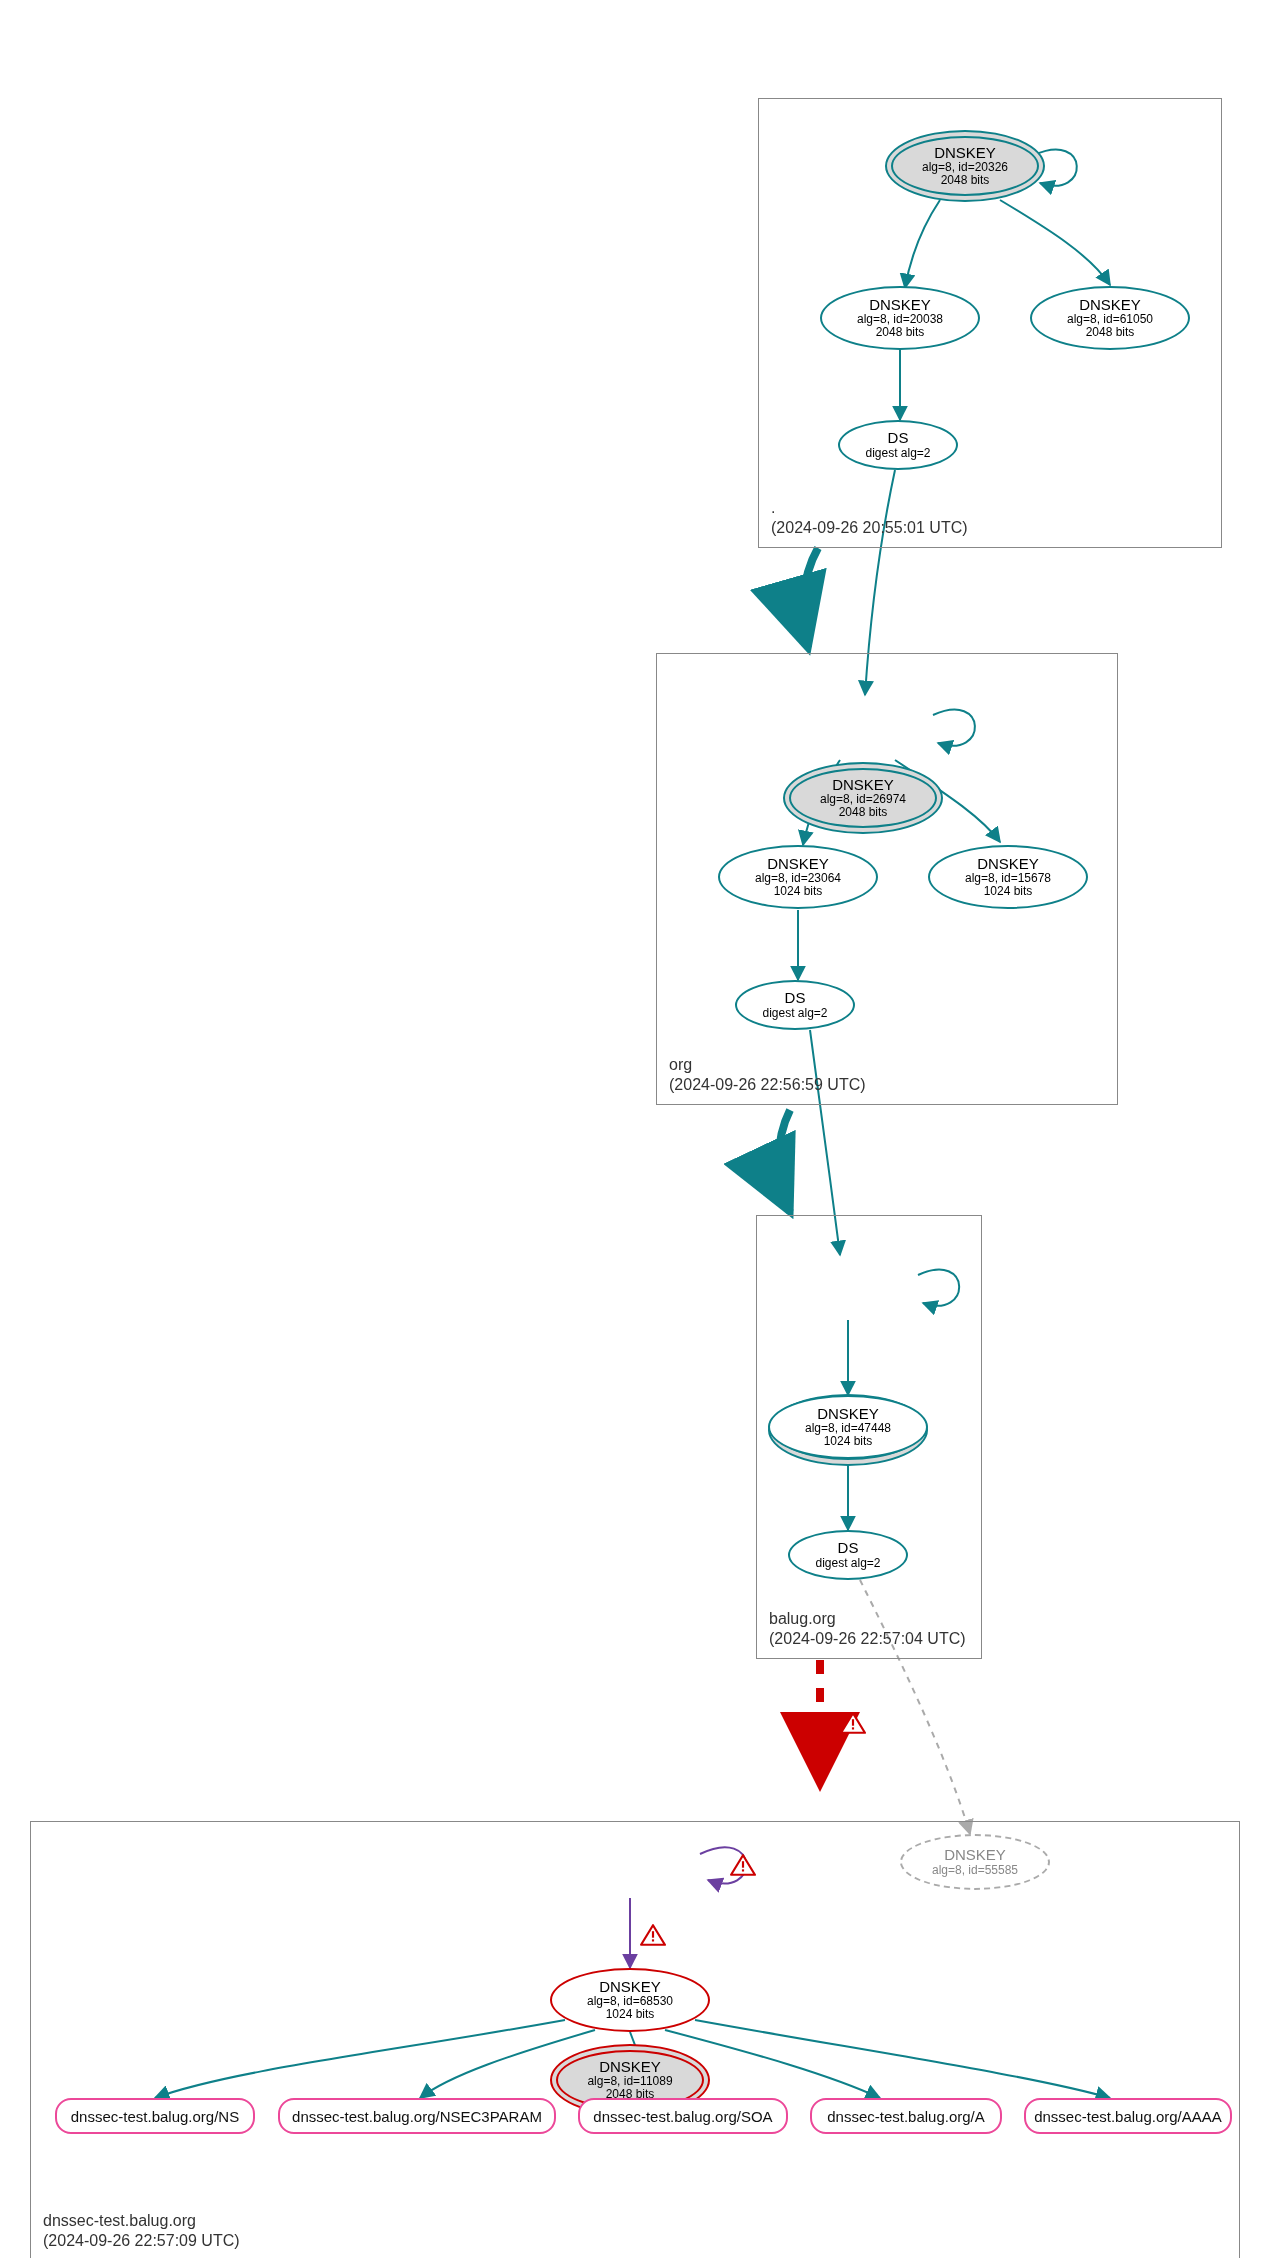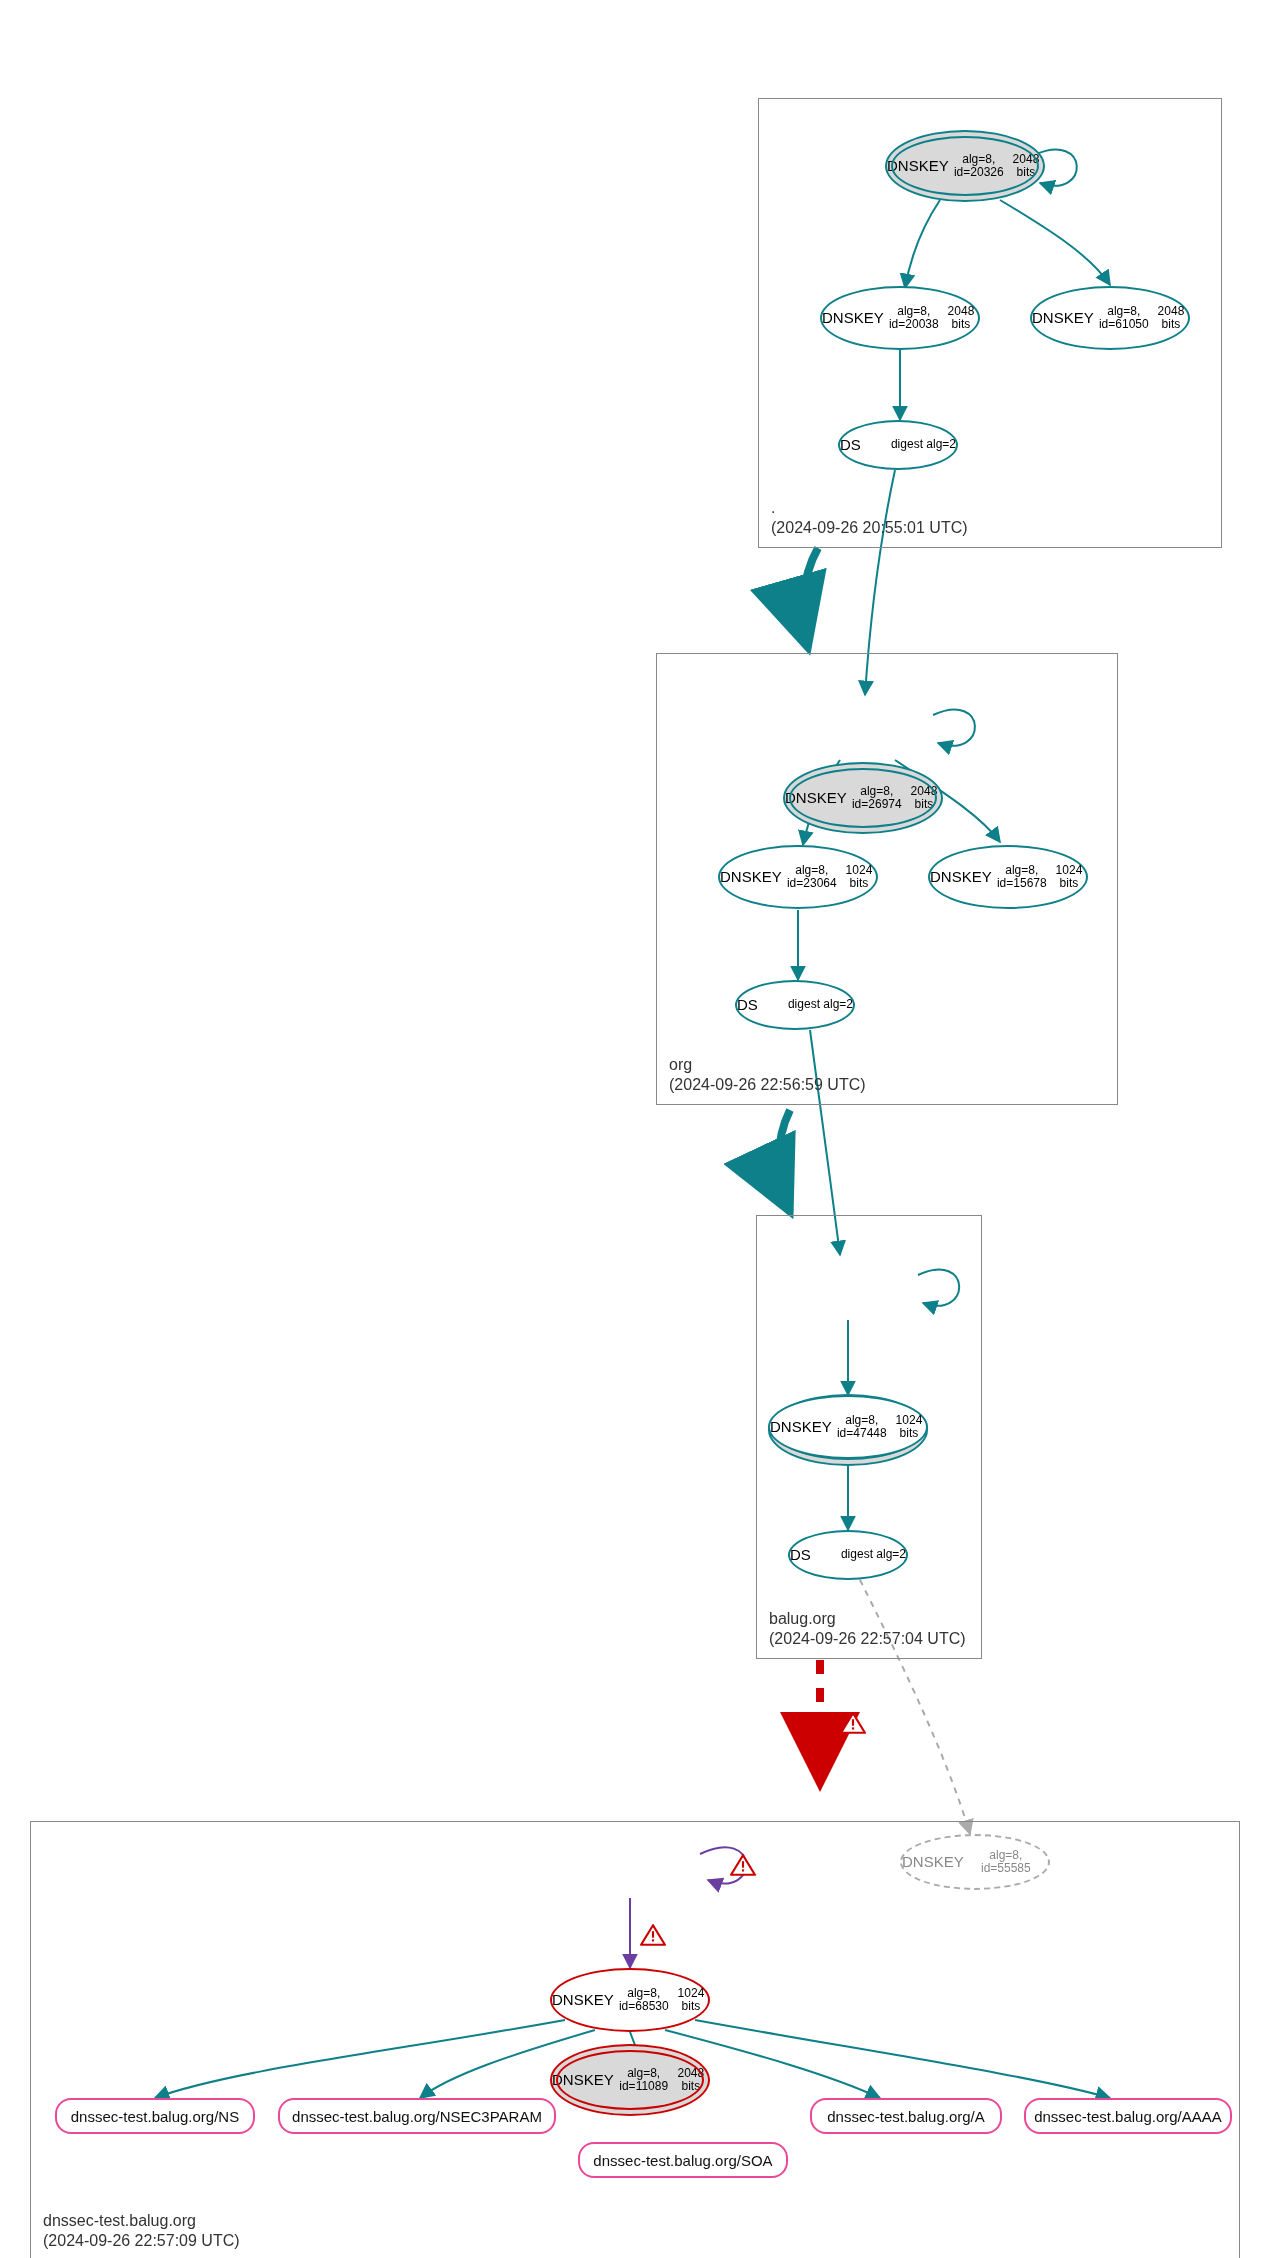--- a/index.html
+++ b/index.html
@@ -18,23 +18,23 @@
   }
   .zone-label, .zone-ts {
     position: absolute;
     font-size: 16px;
     color: #333;
     line-height: 1.2;
   }
   .node {
     position: absolute;
     display: flex;
-    flex-direction: row;
+    flex-direction: column;
     align-items: center;
-    justify-content: space-between;
+    justify-content: center;
     box-sizing: border-box;
     text-align: center;
   }
   .ellipse {
     border-radius: 50%;
   }
   
   .ksk {
     position: relative;
   }
@@ -249,21 +249,21 @@
   <div class="t2">alg=8, id=68530</div>
   <div class="t3">1024 bits</div>
 </div>
 
 <div class="rrbox" style="left:55px; top:2098px; width:200px; height:36px;">
   <span>dnssec-test.balug.org/NS</span>
 </div>
 <div class="rrbox" style="left:278px; top:2098px; width:278px; height:36px;">
   <span>dnssec-test.balug.org/NSEC3PARAM</span>
 </div>
-<div class="rrbox" style="left:578px; top:2098px; width:210px; height:36px;margin-top:44px;">
+<div class="rrbox" style="left:578px; top:2098px; width:210px; height:36px;">
   <span>dnssec-test.balug.org/SOA</span>
 </div>
 <div class="rrbox" style="left:810px; top:2098px; width:192px; height:36px;">
   <span>dnssec-test.balug.org/A</span>
 </div>
 <div class="rrbox" style="left:1024px; top:2098px; width:208px; height:36px;">
   <span>dnssec-test.balug.org/AAAA</span>
 </div>
 
 </body></html>

